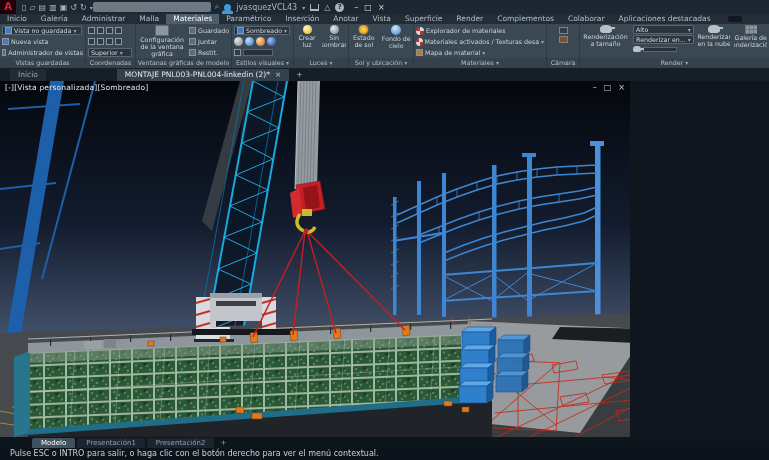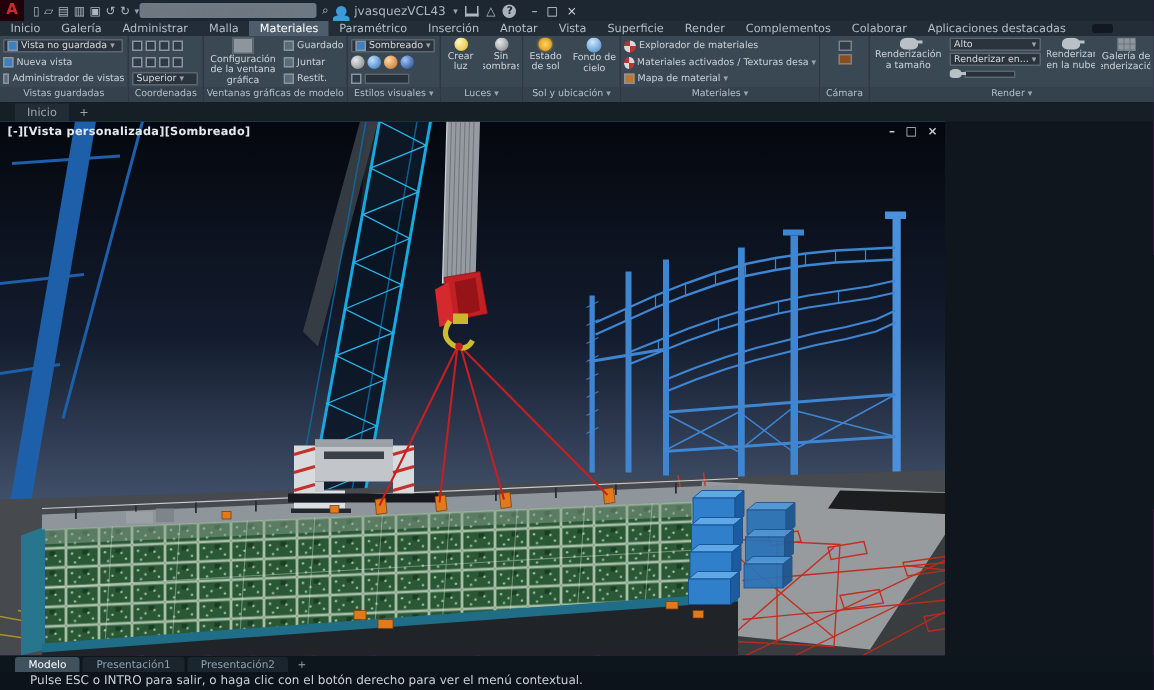--- a/index.html
+++ b/index.html
@@ -69,36 +69,36 @@
   .track { width:34px; height:5px; background:#28313a; border:1px solid #5a6773; }
   .mini-input { width:30px; height:7px; background:#28313a; border:1px solid #5a6773; }
   
   #filetabs { position:absolute; left:0; top:68px; width:769px; height:13px; background:#161e26;
     display:flex; align-items:flex-end; font-size:7.5px; color:#9aa5af; }
   .ftab { height:12px; line-height:12px; padding:0 8px; background:#222c35; margin-right:1px; white-space:nowrap; }
   .ftab.active { background:#33414d; color:#e2e8ec; }
   .ftab .x { margin-left:5px; color:#c3cbd2; }
   .ftab-add { padding:0 6px; height:12px; line-height:12px; color:#9aa5af; }
   
-  #viewport { position:absolute; left:0; top:81px; width:630px; height:356px; background:#a21caf; overflow:hidden;font-weight:bold; }
+  #viewport { position:absolute; left:0; top:81px; width:630px; height:356px; background:#0c4a6e; overflow:hidden; }
   #vp-label { top:2px; left:5px; font-size:7.5px; color:#e4e9ee; letter-spacing:0.2px; z-index:5; }
   #vp-label span { margin-right:0px; }
   #vp-winbtns { top:2px; right:5px; z-index:5; font-size:8px; color:#c6cdd3; display:flex; gap:7px; }
   #viewcube { top:18px; left:700px; width:64px; height:64px; z-index:4; }
   #scu-pill { top:85px; left:711px; width:48px; height:11px; z-index:4; background:#3a454e;
     border:1px solid #96a2ac; border-radius:5px; color:#d6dce0; font-size:6.5px; line-height:9px;
     text-align:center; }
   
   #layoutbar { position:absolute; left:0; top:437px; width:769px; height:11px; background:#0e161d;
-    display:flex; align-items:center; font-size:7px; color:#8fa0ac; padding-left:10px; gap:2px; }
+    display:flex; align-items:center; font-size:7px; color:#8fa0ac; padding-left:32px; gap:2px; }
   .ltab { padding:0 9px; height:10px; line-height:10px; border-radius:2px 2px 0 0; background:#1b252e; }
   .ltab.active { background:#41525f; color:#ffffff; }
   .ltab-add { margin-left:4px; color:#8fa0ac; }
   #statusbar { position:absolute; left:0; top:448px; width:769px; height:12px; background:#0c131a;
-    color:#c9d1d7; font-size:8px; line-height:12px; padding-left:20px; white-space:nowrap; }
+    color:#c9d1d7; font-size:8px; line-height:12px; padding-left:10px; white-space:nowrap; }
 </style>
 </head>
 <body>
 
 <div id="titlebar">
   <span class="logo">A</span>
   <div class="qa">
     <span>▯</span>
     <span>▱</span>
     <span>▤</span>
@@ -323,20 +323,21 @@
         <span class="gridpic"></span>
         <span>Galería de renderización</span>
       </div>
     </div>
     <div class="panel-label"><span>Render</span> <span class="caret">▾</span></div>
   </div>
 </div>
 
 <div id="filetabs">
   <span class="ftab" style="margin-left:10px">Inicio</span>
+  <span class="ftab active" style="margin-left:70px"><span>MONTAJE PNL003-PNL004-linkedin (2)*</span><span class="x">×</span></span>
   <span class="ftab-add">+</span>
 </div>
 
 <div id="viewport">
 
   <svg width="769" height="356" viewBox="0 0 769 356" style="position:absolute;left:0;top:0;">
     <defs>
       <linearGradient id="sky" x1="0" y1="0" x2="0" y2="1">
         <stop offset="0" stop-color="#04070d"></stop>
         <stop offset="0.55" stop-color="#131c2e"></stop>

